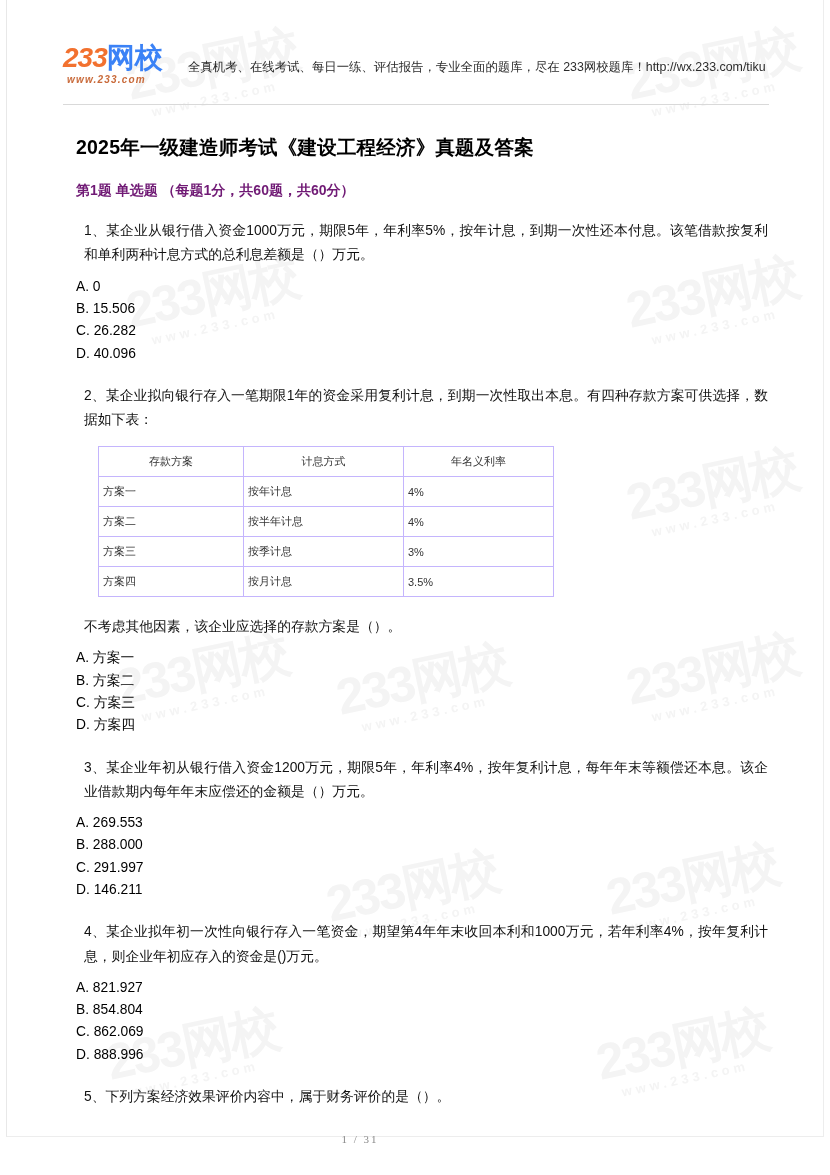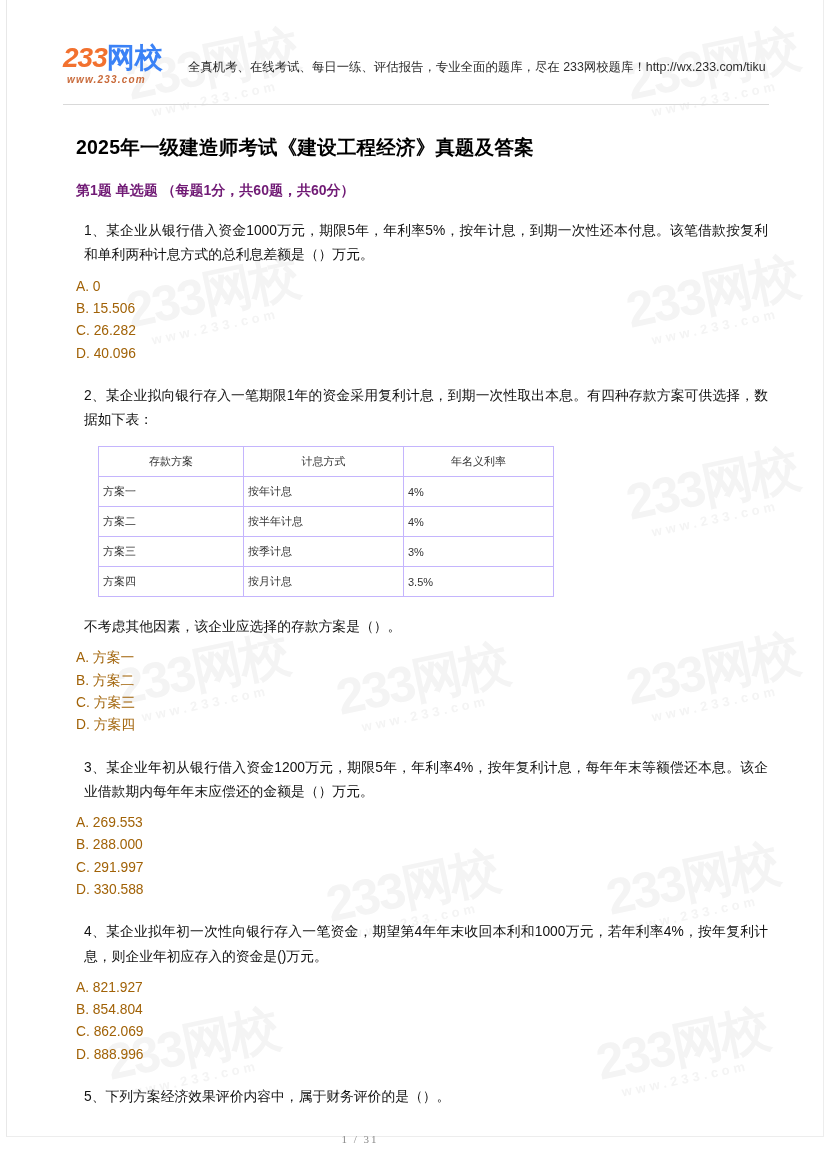--- a/index.html
+++ b/index.html
@@ -142,21 +142,21 @@
   .q-stem {
     font-size: 13.8px;
     color: #111;
     line-height: 1.75;
     margin: 8px;
     text-align: justify;
   }
   .q-opts { margin: 8px 0 0 0; }
   .q-opt {
     font-size: 13.8px;
-    color: #a16207;
+    color: #000000;
     line-height: 1.62;
   }
 
   
   table.q-table {
     border-collapse: collapse;
     margin: 14px 0 0 22px;
     width: 455px;
     table-layout: fixed;
   }
@@ -318,21 +318,21 @@
         <div class="q-opt">D. 方案四</div>
       </div>
     </div>
 
     <div class="q-block">
       <p class="q-stem">3、某企业年初从银行借入资金1200万元，期限5年，年利率4%，按年复利计息，每年年末等额偿还本息。该企业借款期内每年年末应偿还的金额是（）万元。</p>
       <div class="q-opts">
         <div class="q-opt">A. 269.553</div>
         <div class="q-opt">B. 288.000</div>
         <div class="q-opt">C. 291.997</div>
-        <div class="q-opt">D. 330.588</div>
+        <div class="q-opt">D. 146.211</div>
       </div>
     </div>
 
     <div class="q-block">
       <p class="q-stem">4、某企业拟年初一次性向银行存入一笔资金，期望第4年年末收回本利和1000万元，若年利率4%，按年复利计息，则企业年初应存入的资金是()万元。</p>
       <div class="q-opts">
         <div class="q-opt">A. 821.927</div>
         <div class="q-opt">B. 854.804</div>
         <div class="q-opt">C. 862.069</div>
         <div class="q-opt">D. 888.996</div>

